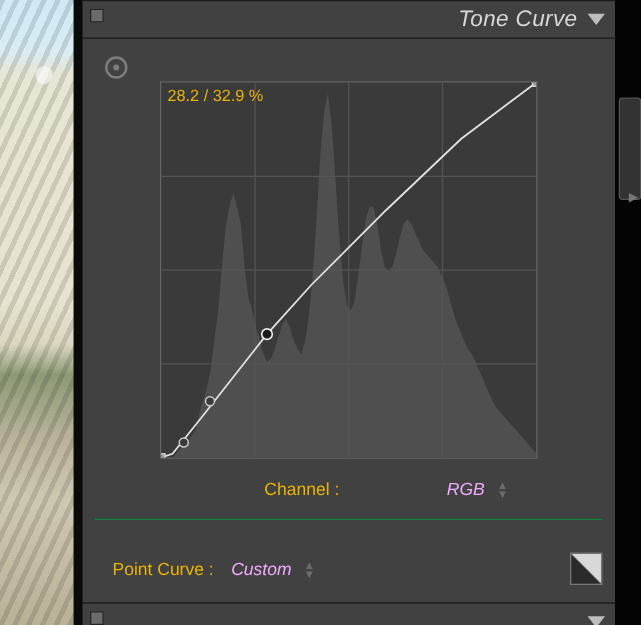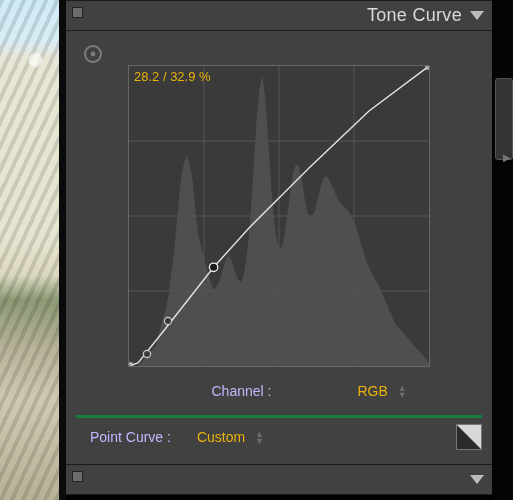--- a/index.html
+++ b/index.html
@@ -11,37 +11,37 @@
       repeating-linear-gradient(115deg, rgba(0,0,0,.12) 0 4px, transparent 4px 10px),
       linear-gradient(180deg,#cfeaf6 0%,#d8edf4 8%,#e8e6d4 12%,#e6e3cf 48%,#dcd8c0 55%,#8c9a75 60%,#b9b39a 70%,#cec9b1 80%,#b7b196 100%);
   }
   .gap{position:absolute;left:59px;top:0;width:7px;height:500px;background:#0a0a0a;}
   .right-col{position:absolute;right:0;top:0;width:21px;height:500px;background:#040404;}
   .right-scroll{position:absolute;top:78px;left:3px;width:16px;height:80px;background:#333;border-radius:3px;border:1px solid #555;}
   .right-arrow{position:absolute;top:152px;left:11px;color:#777;font-size:10px;}
   
   .panelcol{position:absolute;left:66px;top:0;width:426px;height:500px;}
   .sect{background:#414141;border-top:1px solid #1c1c1c;border-bottom:1px solid #1c1c1c;position:relative;}
-  .sect-head{height:28px;display:flex;align-items:center;justify-content:flex-end;padding-right:8px;gap:8px;}
+  .sect-head{height:28px;display:flex;align-items:center;justify-content:flex-end;padding-right:8px;gap:8px;font-style:italic;}
   .sw{position:absolute;left:6px;top:6px;width:9px;height:9px;background:#6b6b6b;border:1px solid #222;}
   .title{color:#d8d8d8;font-size:18px;letter-spacing:.3px;}
   .title .dim{color:#8a8a8a;}
   .tri{width:0;height:0;border-left:7px solid transparent;border-right:7px solid transparent;border-top:9px solid #bdbdbd;}
   .body{background:#414141;padding:8px 10px 14px 10px;}
   .graph-wrap{position:relative;height:334px;background:#414141;}
   .target{position:absolute;left:6px;top:4px;width:22px;height:22px;}
   .target svg{display:block;}
   .curve-box{position:absolute;left:52px;top:26px;width:300px;height:300px;background:#3a3a3a;border:1px solid #666;}
   .readout{position:absolute;left:58px;top:30px;color:#eab308;font-size:13px;z-index:5;}
   .curve-box svg{position:absolute;left:0;top:0;}
   .row{display:flex;align-items:center;height:36px;}
-  .lblR{color:#c4b5fd;}
-  .val{color:#eab308;margin-left:16px;}
+  .lblR{color:#eab308;}
+  .val{color:#f0abfc;margin-left:16px;font-style:italic;}
   .updn{display:inline-block;margin-left:6px;color:#6c6c6c;font-size:9px;line-height:7px;vertical-align:middle;}
-  .footer{border-top:3px solid #15803d;margin-top:6px;padding-top:6px;display:flex;align-items:center;gap:10px;}
+  .footer{border-top:1px solid #15803d;margin-top:6px;padding-top:26px;display:flex;align-items:center;gap:10px;}
   .thumb{width:24px;height:24px;margin-left:auto;border:1px solid #777;
     background:linear-gradient(45deg,#2a2a2a 0%,#2a2a2a 48%,#888 50%,#d8d8d8 52%,#d8d8d8 100%);}
   .hsl-sect{height:29px;}
 </style>
 </head>
 <body>
 
 <div id="root">
   <div class="photo-strip"></div>
   <div class="gap"></div>
@@ -92,21 +92,21 @@
         <span style="width:70px"></span>
         <span>
           <span class="val">RGB</span>
           <span class="updn">▲<br>▼</span>
         </span>
       </div>
 
       <div class="footer">
         <span class="lblR" style="margin-left:14px">Point Curve :</span>
         <span>
-          <span class="val" style="margin-left:16px">Custom</span>
+          <span class="val" style="margin-left:4px">Custom</span>
           <span class="updn">▲<br>▼</span>
         </span>
         <span class="thumb"></span>
       </div>
     </div>
 
     <div class="sect hsl-sect">
       <span class="sw"></span>
       <div class="sect-head">
         <span class="tri"></span>

